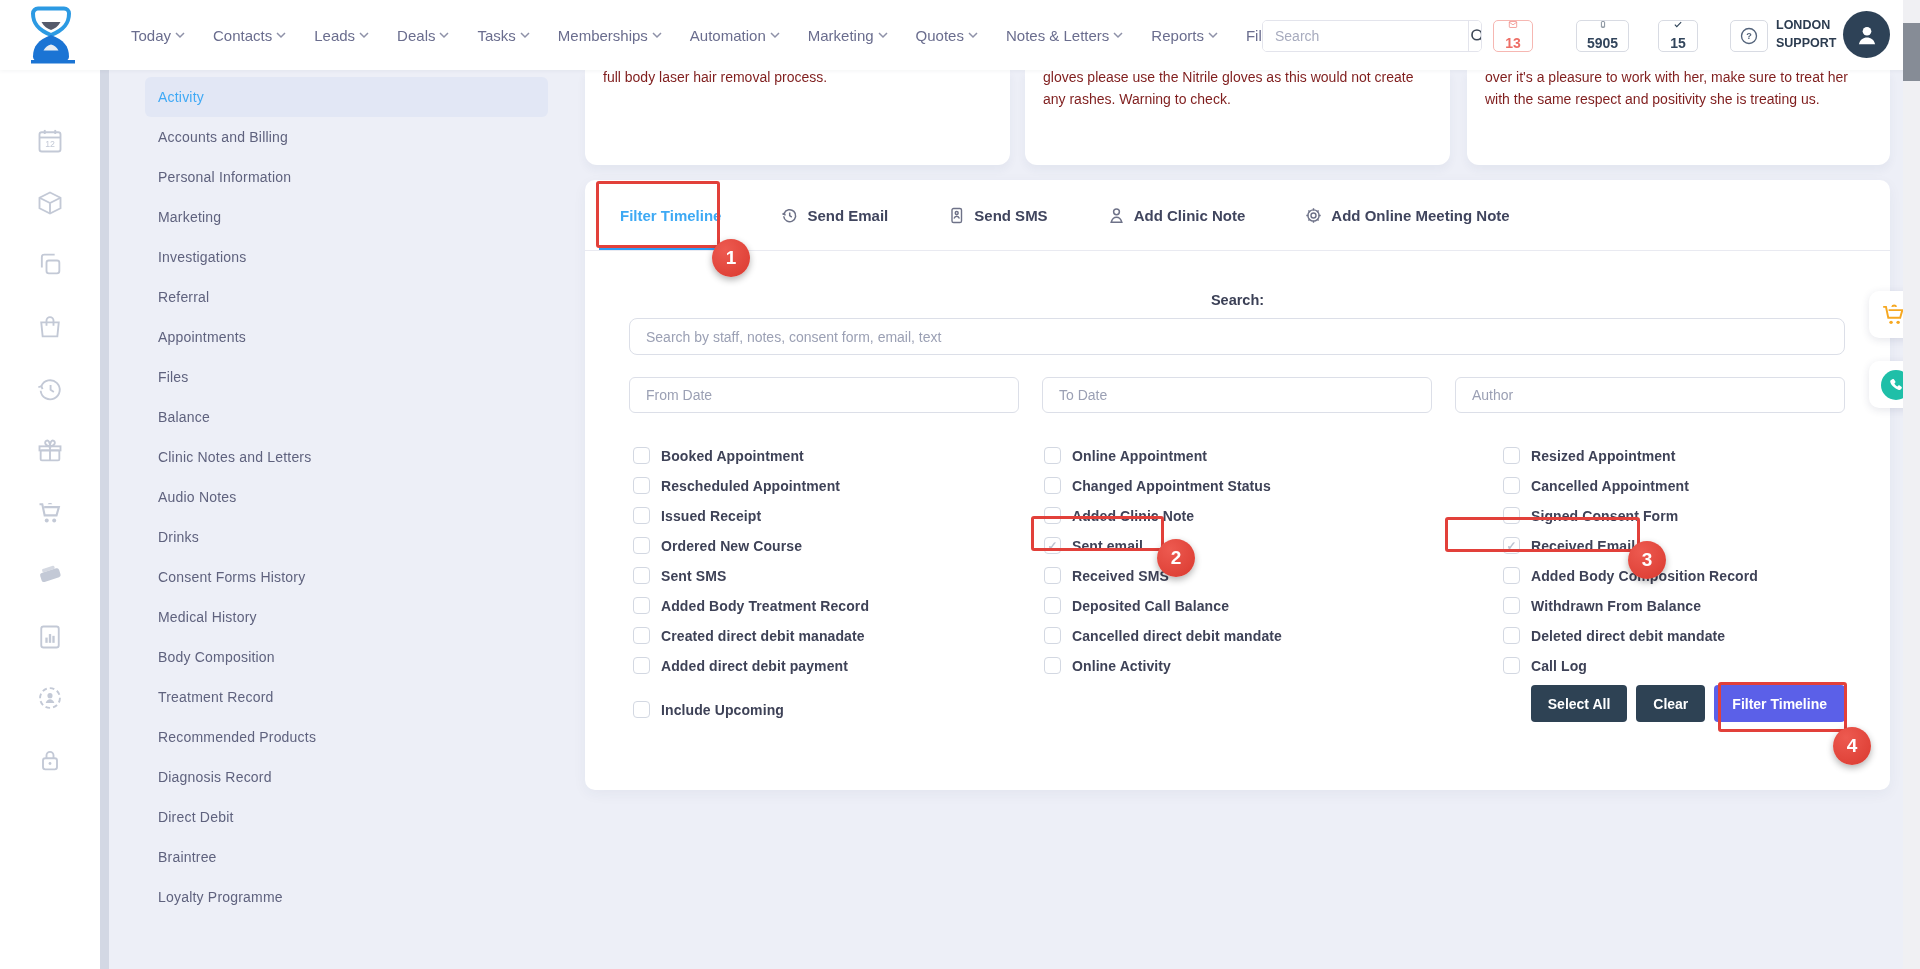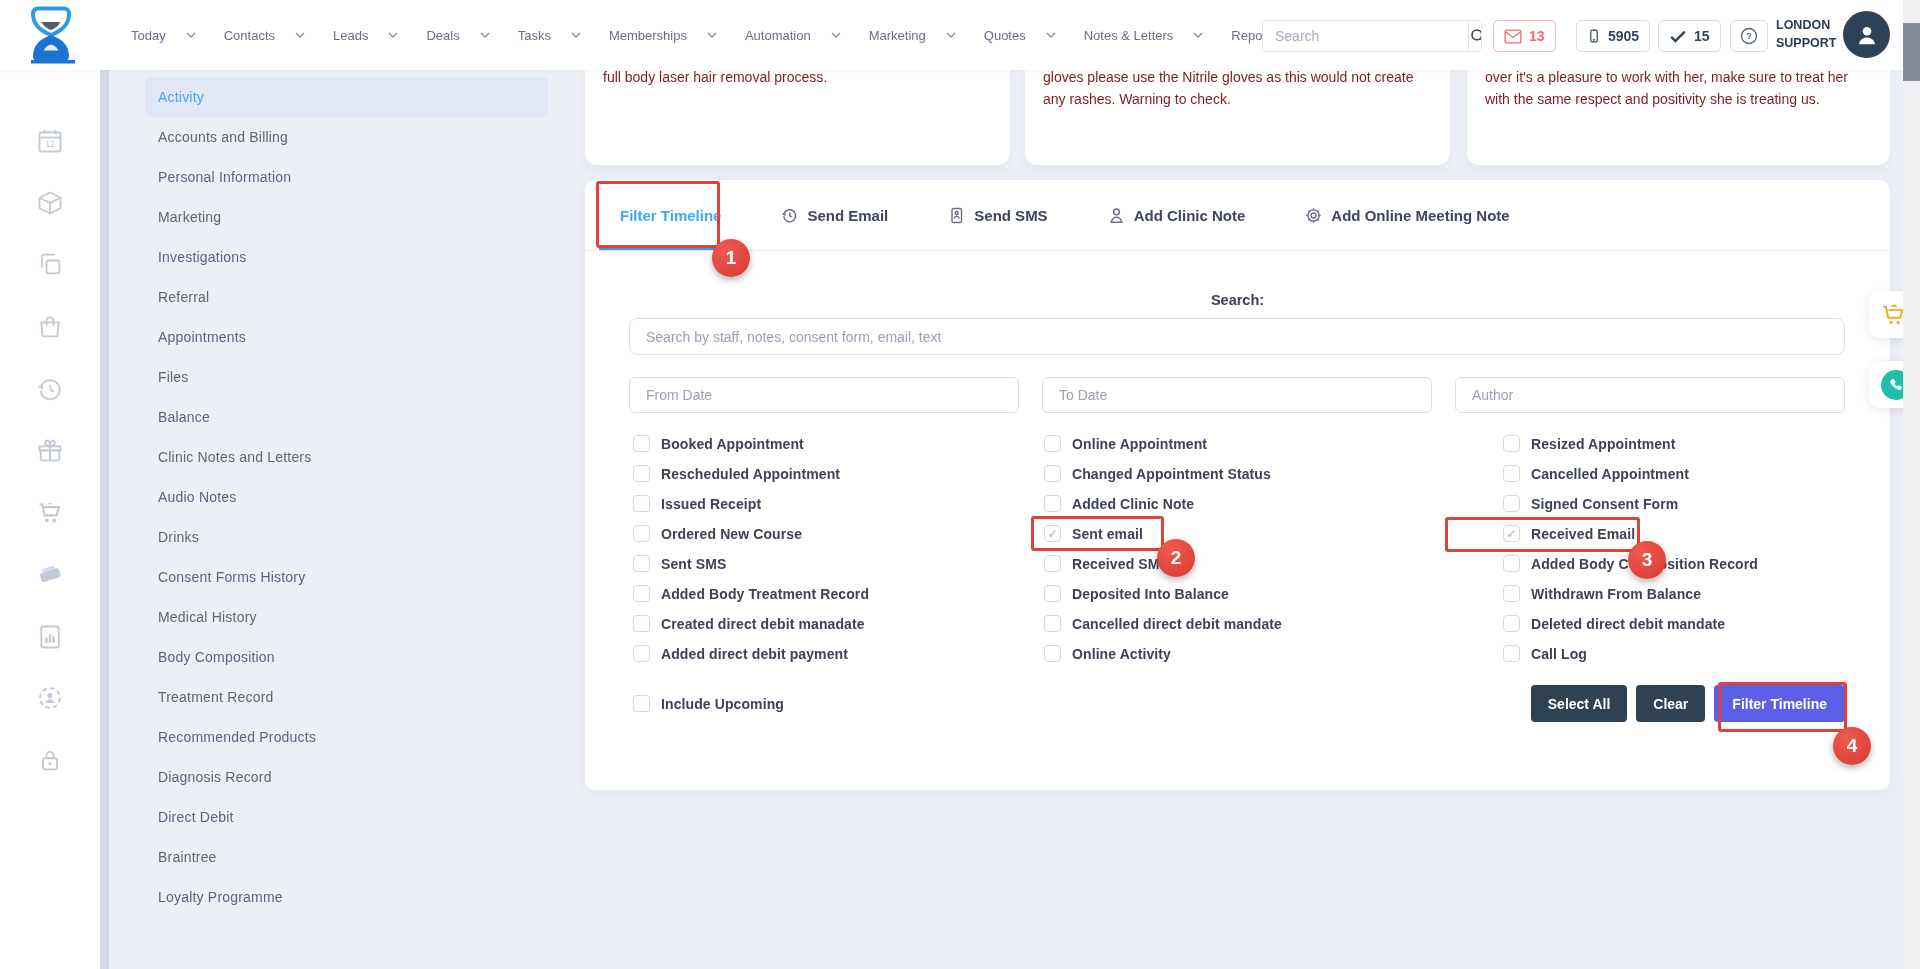--- a/index.html
+++ b/index.html
@@ -7,31 +7,31 @@
   body {
     font-family: "Liberation Sans", sans-serif;
     background:#edeff7; position:relative; overflow:hidden;
     color:#3e4257;
   }
   
   .header { position:absolute; left:0; top:0; width:1920px; height:70px; background:#fff; z-index:30;
             box-shadow:0 1px 4px rgba(50,60,90,.06); }
   .logo { position:absolute; left:24px; top:5px; width:54px; height:60px; }
   .nav { position:absolute; left:131px; top:0; height:70px; display:flex; align-items:center; gap:28px; }
-  .nav-item { display:flex; align-items:center; gap:20px; font-size:13px; color:#6a6d8e; cursor:pointer; white-space:nowrap; }
+  .nav-item { display:flex; align-items:center; gap:4px; font-size:15px; color:#6a6d8e; cursor:pointer; white-space:nowrap; }
   .nav-item svg { display:block; }
   .search-group { position:absolute; left:1262px; top:20px; width:220px; height:32px; display:flex;
                   border:1px solid #e3e4ec; border-radius:5px; background:#fff; overflow:hidden; }
   .search-group input { flex:1; border:none; outline:none; padding:0 12px; font-size:14px; color:#3f4459;
                         font-family:"Liberation Sans",sans-serif; }
   .search-group input::placeholder { color:#a7abbe; }
   .search-btn { width:38px; border-left:1px solid #e3e4ec; display:flex; align-items:center; justify-content:center; cursor:pointer; background:#fff; }
   .hbadge { position:absolute; top:20px; height:32px; display:flex; align-items:center; gap:7px;
             border:1px solid #d8dbe3; border-radius:5px; padding:0 10px; font-size:14px; font-weight:bold;
-            color:#32455c; background:#fff; cursor:pointer; }
+            color:#32455c; background:#fff; cursor:pointer;flex-direction:column; }
   .hbadge.mail { left:1493px; border-color:#f6b7b2; color:#ee6e66; }
   .hbadge.phone { left:1576px; }
   .hbadge.tasks { left:1658px; }
   .hbadge.help { left:1730px; width:38px; justify-content:center; padding:0; }
   .user-name { position:absolute; left:1776px; top:17px; font-size:12.5px; font-weight:bold; color:#2c3c50; line-height:1.4; }
   .avatar { position:absolute; left:1843px; top:11px; width:47px; height:47px; border-radius:50%;
             background:#2e4257; display:flex; align-items:center; justify-content:center; cursor:pointer; }
   
   .rail { position:absolute; left:0; top:70px; width:100px; height:899px; background:#fff; }
   .rail-icon { position:absolute; left:36px; width:28px; height:28px; cursor:pointer; color:#c3c9d6; }
@@ -63,21 +63,21 @@
                   font-weight:bold; color:#3a3f55; }
   .panel input[type=text] { border:1px solid #dcdfe8; border-radius:8px; font-size:14px; color:#ef4444;
                             padding:12px 16px; outline:none; background:#fff; font-family:"Liberation Sans",sans-serif; }
   .panel input::placeholder { color:#9ba0b4; }
   .big-search { position:absolute; left:44px; top:138px; width:1216px; height:37px; }
   .f-from   { position:absolute; left:44px;  top:197px; width:390px; height:36px; border-radius:6px !important; }
   .f-to     { position:absolute; left:457px; top:197px; width:390px; height:36px; border-radius:6px !important; }
   .f-author { position:absolute; left:870px; top:197px; width:390px; height:36px; border-radius:6px !important; }
   .cb-col { position:absolute; top:255px; }
   .cb-col.col1 { left:48px; }  .cb-col.col2 { left:459px; }  .cb-col.col3 { left:918px; }
-  .cb-row { display:flex; align-items:center; gap:11px; height:17px; margin-bottom:13px; }
+  .cb-row { display:flex; align-items:center; gap:11px; height:17px; margin-bottom:13px;margin-top:12px; }
   .cb { width:17px; height:17px; border:1.5px solid #d3d8e2; border-radius:4px; background:#fff;
         position:relative; cursor:pointer; flex:none; }
   .cb.checked::after { content:"✓"; position:absolute; inset:0; display:flex; align-items:center;
                        justify-content:center; color:#bcc3d0; font-size:12px; font-weight:bold; }
   .cb-label { font-size:14px; font-weight:bold; color:#3e4257; letter-spacing:.1px; cursor:default; }
   .bottom-row { position:absolute; left:48px; right:45px; top:505px; display:flex;
                 justify-content:space-between; align-items:center; }
   .btn-group { display:flex; gap:9px; }
   .btn { height:37px; display:flex; align-items:center; padding:0 17px; border-radius:4px;
          color:#fff; font-size:14px; font-weight:bold; cursor:pointer; border:none; white-space:nowrap; }
@@ -456,21 +456,21 @@
     <div class="cb-row">
         <span class="cb checked"></span>
         <span class="cb-label">Sent email</span>
       </div>
     <div class="cb-row">
         <span class="cb"></span>
         <span class="cb-label">Received SMS</span>
       </div>
     <div class="cb-row">
         <span class="cb"></span>
-        <span class="cb-label">Deposited Into Balance</span>
+        <span class="cb-label">Deposited Call Balance</span>
       </div>
     <div class="cb-row">
         <span class="cb"></span>
         <span class="cb-label">Cancelled direct debit mandate</span>
       </div>
     <div class="cb-row">
         <span class="cb"></span>
         <span class="cb-label">Online Activity</span>
       </div>
   </div>

